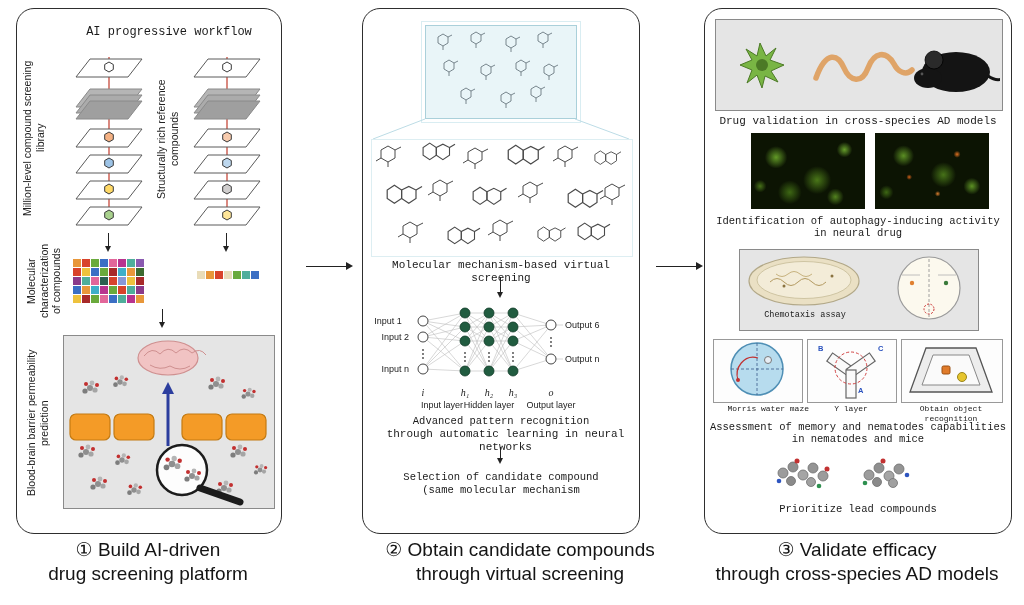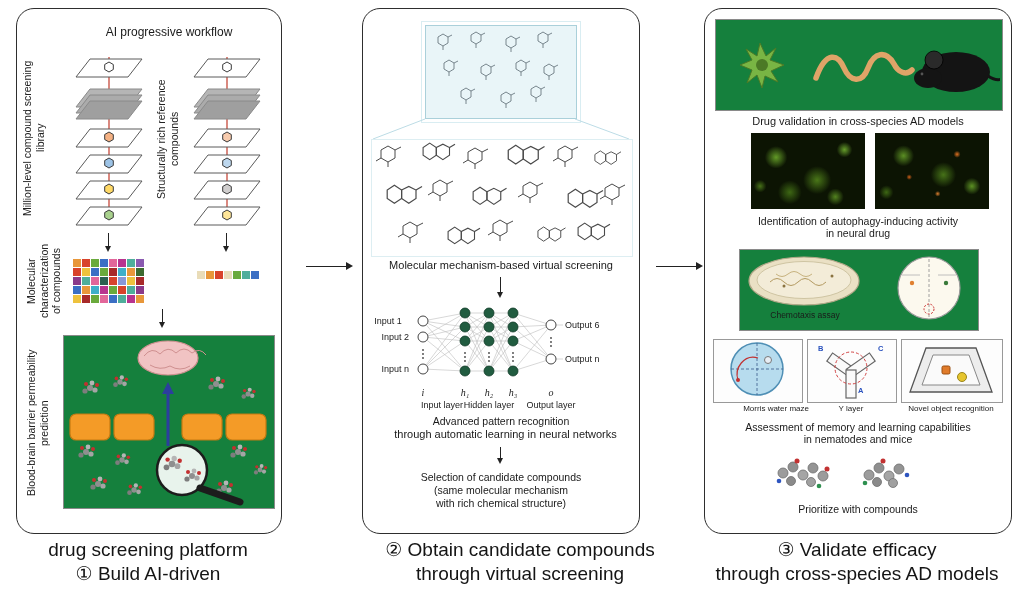--- a/index.html
+++ b/index.html
@@ -1,34 +1,34 @@
 <!DOCTYPE html>
 <html><head>
 <meta charset="utf-8">
 <style>
   html,body{margin:0;padding:0;background:#ffffff;}
   .canvas{position:relative;width:1024px;height:605px;background:#fff;overflow:hidden;
           font-family:"Liberation Sans",sans-serif;color:#1a1a1a;}
   .abs{position:absolute;}
   .panel{position:absolute;border:1.6px solid #2e2e2e;border-radius:18px;background:#fff;}
   .caption{position:absolute;text-align:center;font-size:19px;line-height:1.28;color:#141414;}
-  .slabel{position:absolute;text-align:center;font-size:11px;color:#1a1a1a;line-height:1.2;}
+  .slabel{position:absolute;text-align:center;font-size:11px;color:#1a1a1a;line-height:1.2;font-family:Liberation Mono, monospace;}
   .xs{font-size:8.5px;}
   .xxs{font-size:8px;color:#222;}
   .vlabel{position:absolute;writing-mode:vertical-rl;transform:rotate(180deg);
           text-align:center;font-size:10.5px;line-height:1.2;color:#222;}
   .v-arrow{position:absolute;width:0;border-left:1.4px solid #222;}
   .v-arrow::after{content:"";position:absolute;left:-4.4px;bottom:-6px;
           border:3.5px solid transparent;border-top:6px solid #222;}
   .h-arrow{position:absolute;height:0;border-top:1.6px solid #222;}
   .h-arrow::after{content:"";position:absolute;right:-7px;top:-4.8px;
           border:4px solid transparent;border-left:7px solid #222;}
   .fgrid{position:absolute;display:grid;gap:1px;}
   .fcell{width:8px;height:8px;}
-  .box{position:absolute;border:1px solid #8a8a8a;background:#15803d;}
+  .box{position:absolute;border:1px solid #8a8a8a;background:#e5e5e5;}
   .topbox{position:absolute;background:#e9f5f8;border:1px solid #aad0da;outline:1px solid #d9edf2;outline-offset:3px;}
   .nnlabel{position:absolute;font-size:9px;color:#222;}
   .nnletter{position:absolute;font-family:"Liberation Serif",serif;font-style:italic;
           font-size:10px;text-align:center;width:20px;color:#222;}
   .mazebox{position:absolute;border:1px solid #999;background:#fdfdfd;}
   .armletter{position:absolute;font-size:7.5px;font-weight:bold;color:#2a52be;}
   .fluo{position:absolute;width:114px;height:76px;background-color:#0c1403;}
   .fluo1{background-image:
     radial-gradient(circle 16px at 22% 32%, #6fae2cdd, transparent 70%),
     radial-gradient(circle 20px at 58% 62%, #598f1ecc, transparent 70%),
@@ -341,23 +341,22 @@
       <span class="nnlabel" style="left:16px;top:97px;width:80px;text-align:right;">Input layer</span>
       <span class="nnlabel" style="left:82px;top:97px;width:80px;text-align:center;">Hidden layer</span>
       <span class="nnlabel" style="left:144px;top:97px;width:80px;text-align:center;">Output layer</span>
     </div>
 
     <div class="slabel" style="left:0;right:0;top:406px;font-size:10.5px;">Advanced pattern recognition</div>
     <div class="slabel" style="left:9px;right:0;top:419px;font-size:11px;">through automatic learning in neural networks</div>
 
     <div class="v-arrow" style="left:137px;top:438px;height:14px;"></div>
 
-    <div class="slabel" style="left:0;right:0;top:462px;font-size:10.5px;">Selection of candidate compounds</div>
+    <div class="slabel" style="left:0;right:0;top:462px;font-size:10.5px;">Selection of candidate compound</div>
     <div class="slabel" style="left:0;right:0;top:475px;font-size:10.5px;">(same molecular mechanism</div>
-    <div class="slabel" style="left:0;right:0;top:488px;font-size:10.5px;">with rich chemical structure)</div>
   </section>
 
   <div class="h-arrow" style="left:656px;top:266px;width:44px;"></div>
 
   <section class="panel" style="left:704px;top:8px;width:306px;height:524px;">
 
     <div class="box" style="left:10px;top:10px;width:286px;height:90px;">
       <svg width="284" height="88" viewBox="0 0 284 88">
         <polygon points="68,45 55,51 62,62 49,56 46,68 41,55 31,63 36,50 24,45 36,40 30,29 41,36 44,23 50,36 60,28 54,40" fill="#79b544" stroke="#4c7a26" stroke-width="1"></polygon>
         <circle cx="46" cy="45" r="6" fill="#4c7a26"></circle>
@@ -428,23 +427,23 @@
       <svg width="98" height="60" viewBox="0 0 98 60">
         <polygon points="24,8 74,8 90,52 8,52" fill="#ededed" stroke="#555" stroke-width="1.3"></polygon>
         <polygon points="31,15 67,15 78,45 20,45" fill="#fafafa" stroke="#888" stroke-width="1"></polygon>
         <rect x="40" y="26" width="8" height="8" rx="1.5" fill="#e07b2a" stroke="#9a4f10"></rect>
         <circle cx="60" cy="37" r="4.5" fill="#e6c52e" stroke="#9a851a"></circle>
       </svg>
     </div>
 
     <span class="slabel xxs" style="left:0;top:395px;width:104px;text-align:right;">Morris water maze</span>
     <span class="slabel xxs" style="left:94px;top:395px;width:104px;">Y layer</span>
-    <span class="slabel xxs" style="left:188px;top:395px;width:116px;">Novel object recognition</span>
-
-    <div class="slabel" style="left:0;right:0;top:412px;font-size:10.5px;">Assessment of memory and learning capabilities</div>
+    <span class="slabel xxs" style="left:188px;top:395px;width:116px;">Obtain object recognition</span>
+
+    <div class="slabel" style="left:0;right:0;top:412px;font-size:10.5px;">Assessment of memory and nematodes capabilities</div>
     <div class="slabel" style="left:0;right:0;top:424px;font-size:10.5px;">in nematodes and mice</div>
 
     <svg class="abs" style="left:62px;top:444px;" width="160" height="46" viewBox="0 0 160 46">
       <defs>
           <filter id="fz" x="-20%" y="-20%" width="140%" height="140%">
             <feGaussianBlur stdDeviation="0.7"></feGaussianBlur>
           </filter>
         </defs>
       <g filter="url(#fz)">
         <g stroke="#6f6f6f" stroke-width="0.8">
@@ -467,26 +466,26 @@
             <circle cx="132" cy="16" r="5" fill="#949494"></circle>
           <circle cx="110" cy="29" r="4.5" fill="#8a8a8a"></circle>
             <circle cx="126" cy="30" r="4.5" fill="#a0a0a0"></circle>
         </g>
         <circle cx="116" cy="8" r="2.5" fill="#c23030"></circle>
           <circle cx="140" cy="22" r="2.3" fill="#2f55c0"></circle>
         <circle cx="98" cy="30" r="2.3" fill="#2f9050"></circle>
       </g>
     </svg>
 
-    <div class="slabel" style="left:0;right:0;top:494px;font-size:10.5px;">Prioritize with compounds</div>
+    <div class="slabel" style="left:0;right:0;top:494px;font-size:10.5px;">Prioritize lead compounds</div>
   </section>
 
   <div class="caption" style="left:0;top:538px;width:296px;">
+    <div>① Build AI-driven</div>
     <div>drug screening platform</div>
-    <div>① Build AI-driven</div>
   </div>
   <div class="caption" style="left:350px;top:538px;width:340px;">
     <div>② Obtain candidate compounds</div>
     <div>through virtual screening</div>
   </div>
   <div class="caption" style="left:685px;top:538px;width:344px;">
     <div>③ Validate efficacy</div>
     <div>through cross-species AD models</div>
   </div>
 

